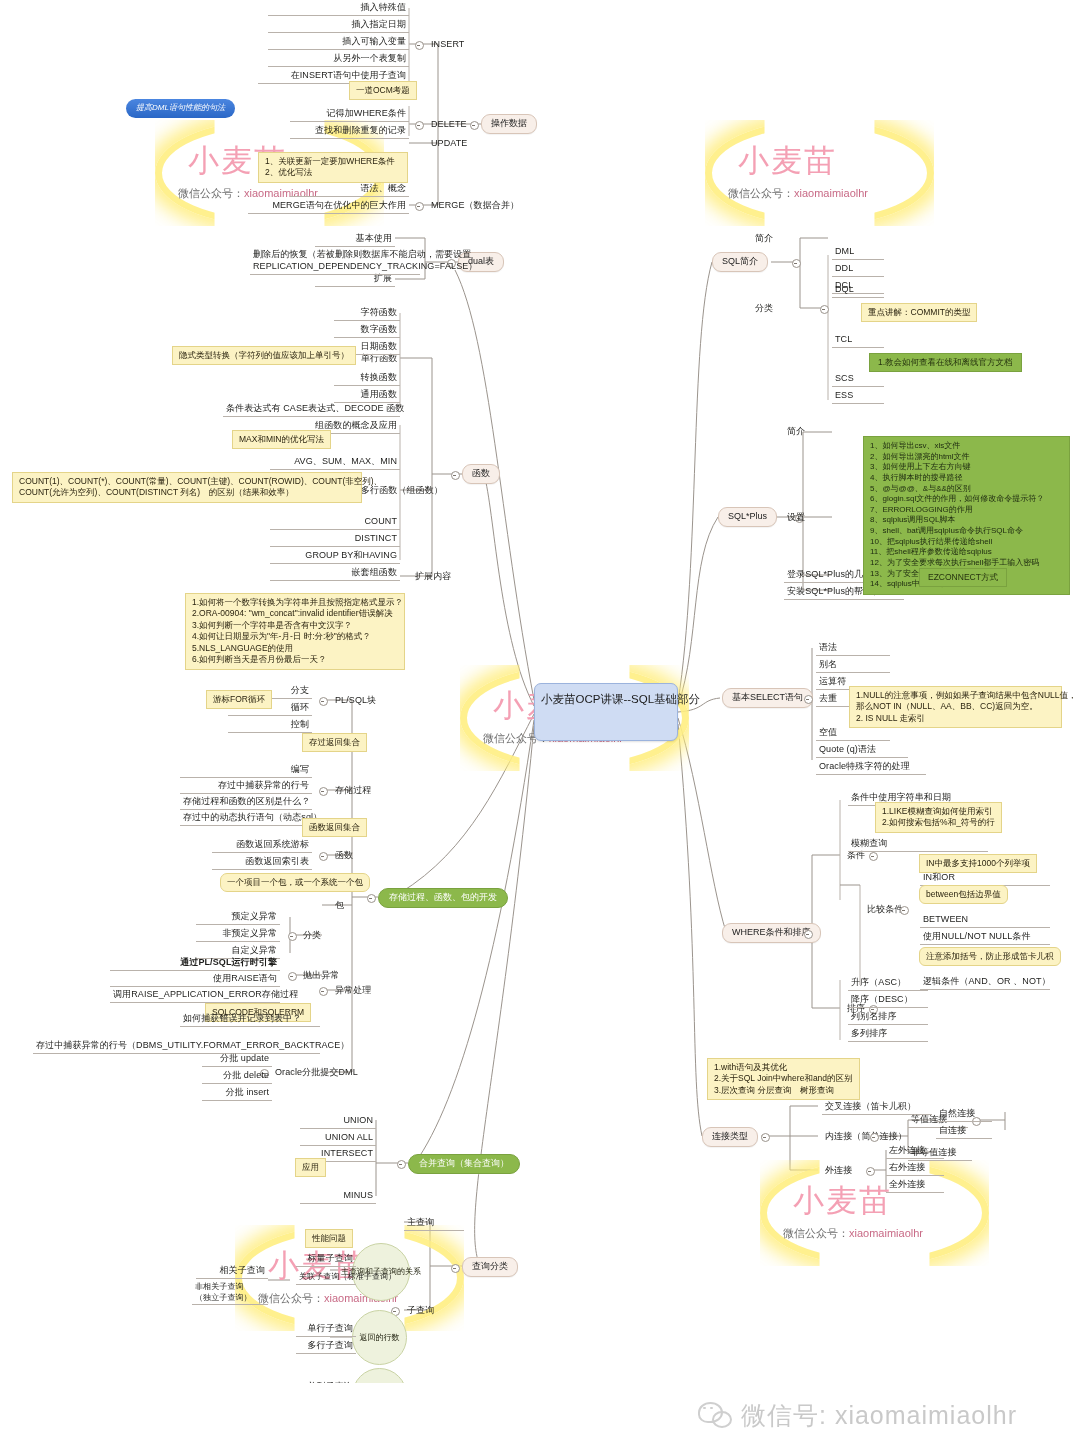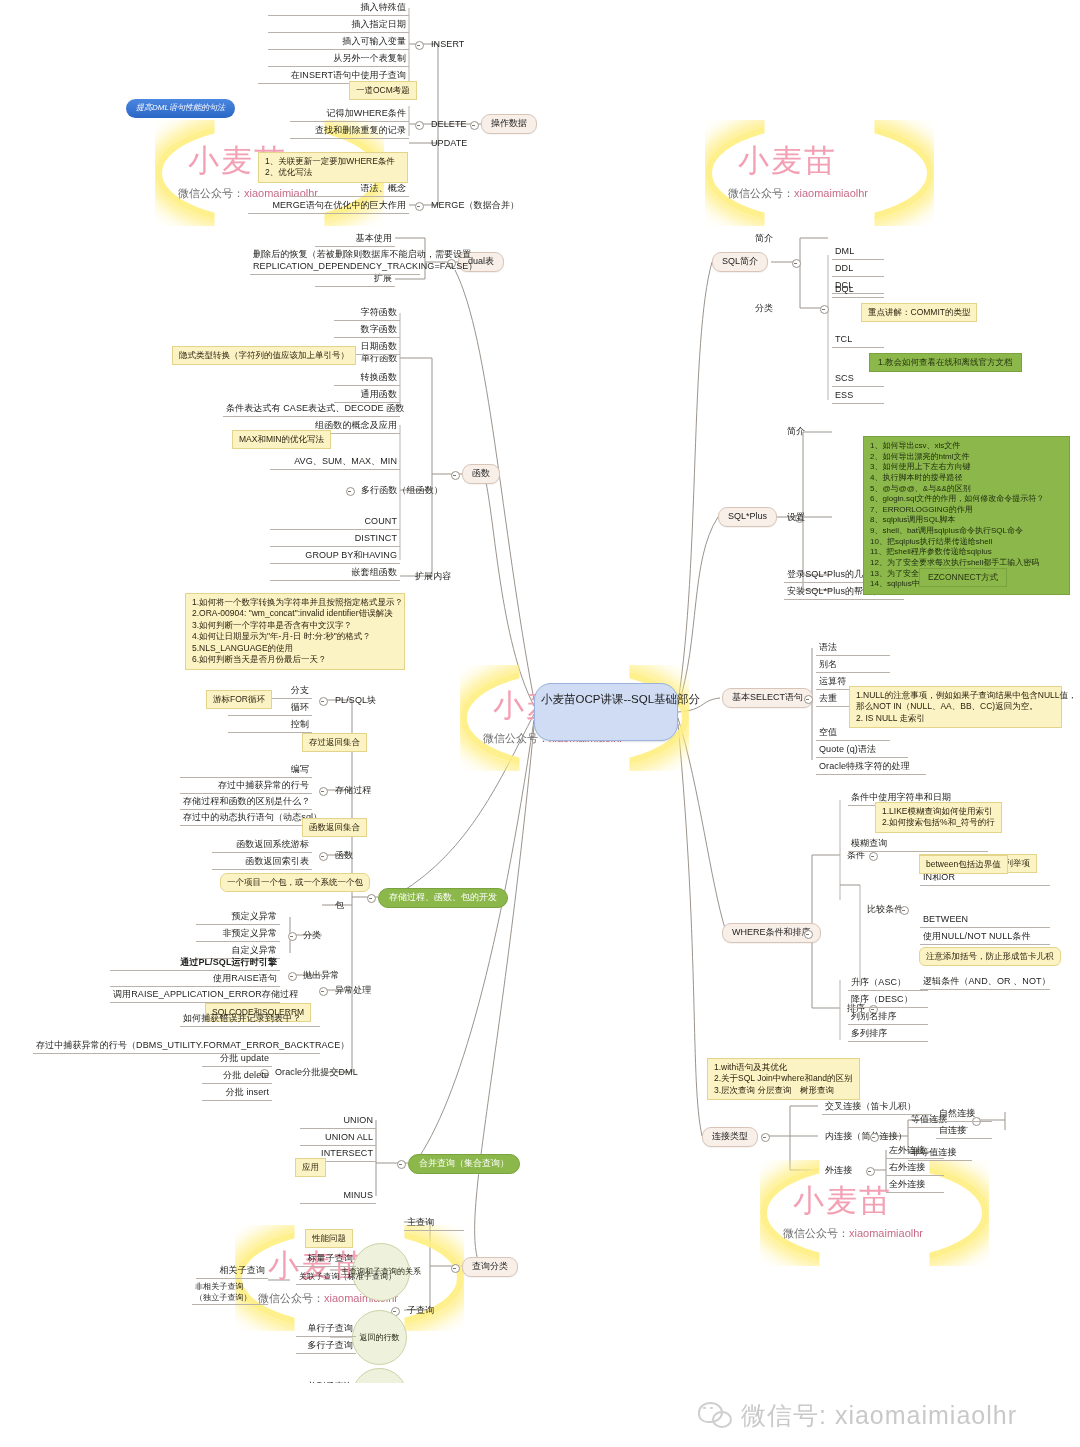--- a/index.html
+++ b/index.html
@@ -52,21 +52,21 @@
     padding:3px 6px;color:#2b2410;font-size:8.5px;line-height:1.35;
   }
   
   .blue{
     background:#2f6fd0;border-radius:13px;color:#fff;font-size:8px;
     padding:4px 10px;font-style:italic;
     background-image:linear-gradient(180deg,#4b86e0 0%,#2a67c6 100%);
   }
   
   .central{
-    background:#cfdcf3;border:1px solid #9bb3dd;border-radius:17px;
+    background:#cfdcf3;border:1px solid #9bb3dd;border-radius:7px;
     color:#1a1a1a;font-size:11.5px;text-align:center;line-height:1.3;
     padding:8px 6px;
     box-shadow:0 1px 2px rgba(0,0,0,.12);
   }
   
   .circ{
     border-radius:50%;background:#eef2dd;border:1px solid #c9d3a4;
     display:flex;align-items:center;justify-content:center;text-align:center;
     font-size:8px;color:#20210f;line-height:1.25;
   }
@@ -304,20 +304,22 @@
   <div class="nd leaf u" style="left:334px;top:371px;width:66px;text-align:right;">转换函数</div>
   <div class="nd leaf u" style="left:334px;top:388px;width:66px;text-align:right;">通用函数</div>
   <div class="nd leaf u" style="left:223px;top:402px;width:177px;text-align:right;">条件表达式有 CASE表达式、DECODE 函数</div>
   <div class="nd yel" style="left:172px;top:346px;">隐式类型转换（字符列的值应该加上单引号）</div>
 
   <div class="nd leaf" style="left:358px;top:484px;">多行函数（组函数）</div>
   <div class="tog" style="left:346px;top:487px;"></div>
   <div class="nd leaf u" style="left:270px;top:419px;width:130px;text-align:right;">组函数的概念及应用</div>
   <div class="nd yel" style="left:232px;top:430px;">MAX和MIN的优化写法</div>
   <div class="nd leaf u" style="left:270px;top:455px;width:130px;text-align:right;">AVG、SUM、MAX、MIN</div>
+  <div class="nd yel" style="left:12px;top:472px;width:350px;">COUNT(1)、COUNT(*)、COUNT(常量)、COUNT(主键)、COUNT(ROWID)、COUNT(非空列)、
+COUNT(允许为空列)、COUNT(DISTINCT 列名)　的区别（结果和效率）</div>
   <div class="nd leaf u" style="left:270px;top:515px;width:130px;text-align:right;">COUNT</div>
   <div class="nd leaf u" style="left:270px;top:532px;width:130px;text-align:right;">DISTINCT</div>
   <div class="nd leaf u" style="left:270px;top:549px;width:130px;text-align:right;">GROUP BY和HAVING</div>
   <div class="nd leaf u" style="left:270px;top:566px;width:130px;text-align:right;">嵌套组函数</div>
 
   <div class="nd leaf" style="left:412px;top:570px;">扩展内容</div>
   <div class="nd yel" style="left:185px;top:593px;width:220px;">1.如何将一个数字转换为字符串并且按照指定格式显示？
 2.ORA-00904: "wm_concat":invalid identifier错误解决
 3.如何判断一个字符串是否含有中文汉字？
 4.如何让日期显示为"年-月-日 时:分:秒"的格式？
@@ -460,21 +462,21 @@
   <div class="nd leaf" style="left:844px;top:849px;">条件</div>
   <div class="tog" style="left:869px;top:852px;"></div>
   <div class="nd leaf u" style="left:848px;top:791px;width:140px;">条件中使用字符串和日期</div>
   <div class="nd yel" style="left:875px;top:802px;">1.LIKE模糊查询如何使用索引
 2.如何搜索包括%和_符号的行</div>
   <div class="nd leaf u" style="left:848px;top:837px;width:140px;">模糊查询</div>
   <div class="nd leaf" style="left:864px;top:903px;">比较条件</div>
   <div class="tog" style="left:900px;top:906px;"></div>
   <div class="nd yel" style="left:919px;top:854px;">IN中最多支持1000个列举项</div>
   <div class="nd leaf u" style="left:920px;top:871px;width:130px;">IN和OR</div>
-  <div class="nd yel" style="left:919px;top:855px;">between包括边界值</div>
+  <div class="nd yel" style="left:919px;top:885px;border-radius:6px;">between包括边界值</div>
   <div class="nd leaf u" style="left:920px;top:913px;width:130px;">BETWEEN</div>
   <div class="nd leaf u" style="left:920px;top:930px;width:130px;">使用NULL/NOT NULL条件</div>
   <div class="nd yel" style="left:919px;top:947px;border-radius:6px;">注意添加括号，防止形成笛卡儿积</div>
   <div class="nd leaf u" style="left:920px;top:975px;width:130px;">逻辑条件（AND、OR 、NOT）</div>
   <div class="nd leaf" style="left:844px;top:1002px;">排序</div>
   <div class="tog" style="left:869px;top:1005px;"></div>
   <div class="nd leaf u" style="left:848px;top:976px;width:80px;">升序（ASC）</div>
   <div class="nd leaf u" style="left:848px;top:993px;width:80px;">降序（DESC）</div>
   <div class="nd leaf u" style="left:848px;top:1010px;width:80px;">列别名排序</div>
   <div class="nd leaf u" style="left:848px;top:1027px;width:80px;">多列排序</div>

